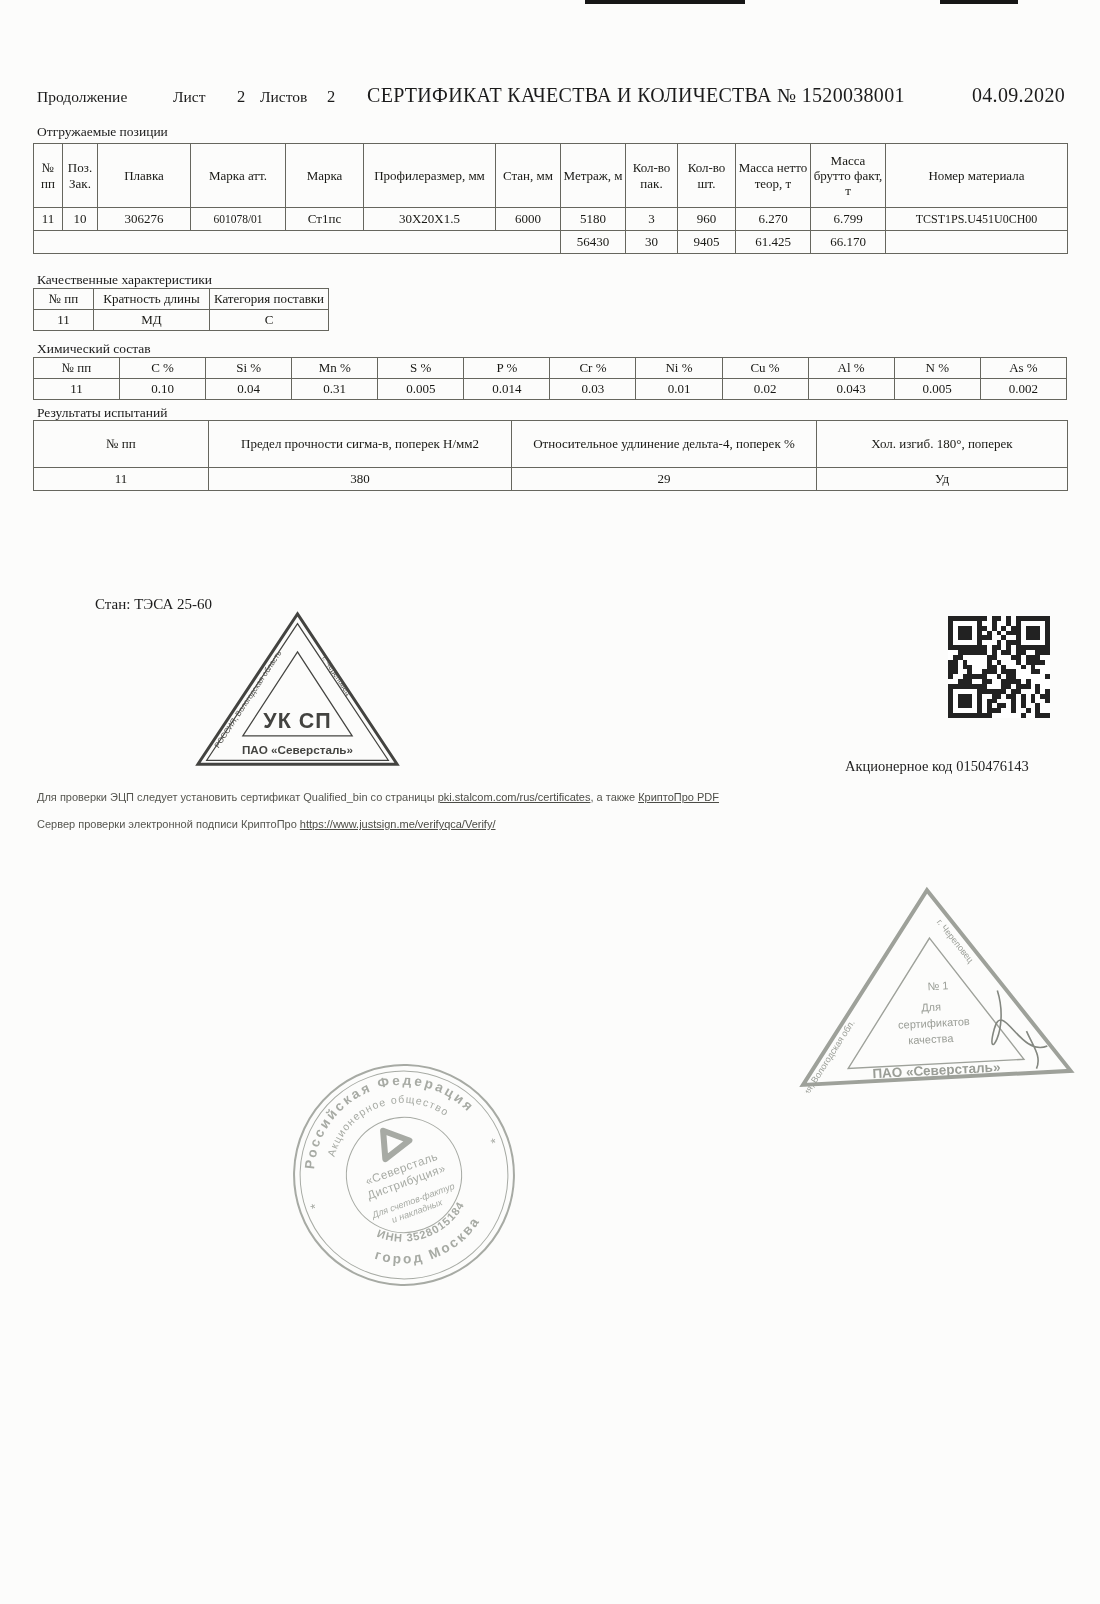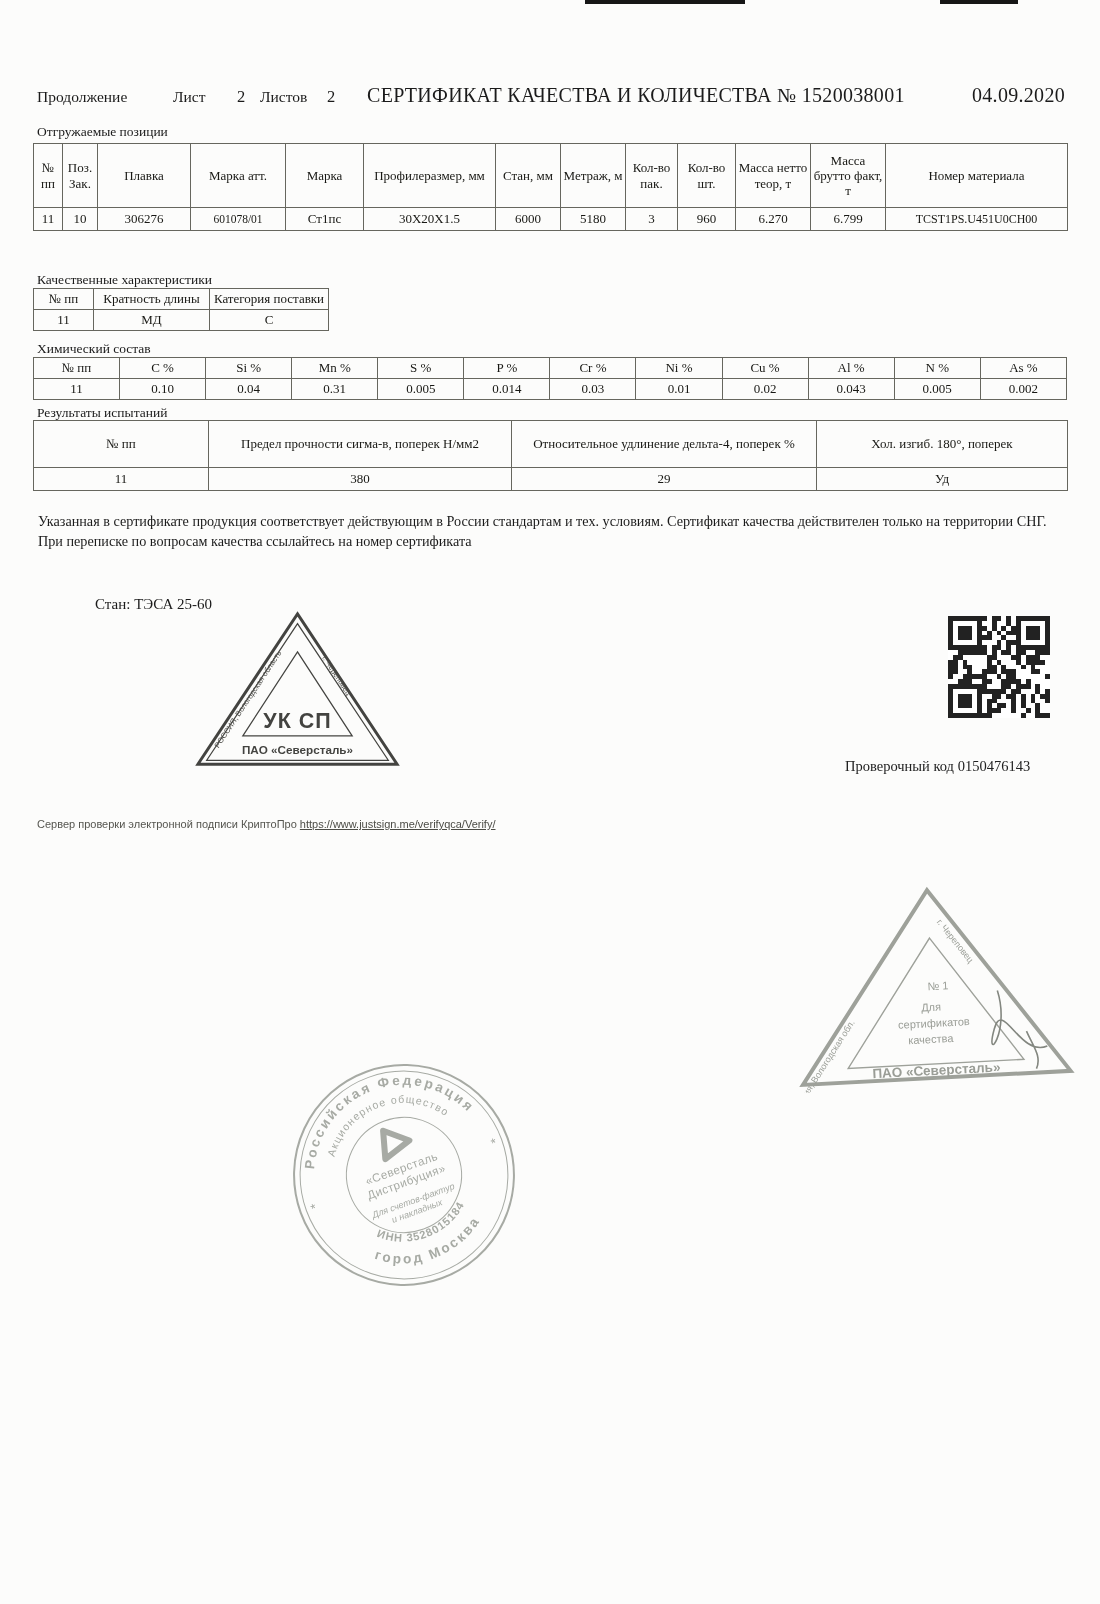--- a/index.html
+++ b/index.html
@@ -137,20 +137,29 @@
         <td>Ст1пс</td>
         <td>30Х20Х1.5</td>
         <td>6000</td>
         <td>5180</td>
         <td>3</td>
         <td>960</td>
         <td>6.270</td>
         <td>6.799</td>
         <td style="font-size:12px">TCST1PS.U451U0CH00</td>
       </tr>
+      <tr>
+        <td colspan="7"></td>
+        <td>56430</td>
+        <td>30</td>
+        <td>9405</td>
+        <td>61.425</td>
+        <td>66.170</td>
+        <td></td>
+      </tr>
     </tbody>
   </table>
 
   <div class="sec" style="left:37px;top:272px;">Качественные характеристики</div>
   <table class="t-qual">
     <colgroup>
         <col style="width:60px">
         <col style="width:116px">
         <col style="width:119px">
       </colgroup>
@@ -239,21 +248,20 @@
     <tbody>
         <tr>
       <td>11</td>
       <td>380</td>
       <td>29</td>
       <td>Уд</td>
     </tr>
       </tbody>
   </table>
 
-  <div class="para">Указанная в сертификате продукция соответствует действующим в России стандартам и тех. условиям. Сертификат качества действителен только на территории СНГ. При переписке по вопросам качества ссылайтесь на номер сертификата</div>
 
   <div class="mill">Стан: ТЭСА 25-60</div>
 
   <svg class="tri1" viewBox="0 0 210 160">
     <g fill="none" stroke="#30302c">
       <path d="M105 3 L207 157 L3 157 Z" stroke-width="3"></path>
       <path d="M105 13 L198 153 L12 153 Z" stroke-width="1.3"></path>
       <path d="M105 42 L161 128 L49 128 Z" stroke-width="1.3"></path>
     </g>
     <text class="tri1-center" x="105" y="120">УК СП</text>
@@ -503,24 +511,27 @@
       <i style="left:23.80952380952381%;top:95.23809523809524%;width:4.761904761904762%;height:4.761904761904762%"></i>
       <i style="left:28.57142857142857%;top:95.23809523809524%;width:4.761904761904762%;height:4.761904761904762%"></i>
       <i style="left:33.333333333333336%;top:95.23809523809524%;width:4.761904761904762%;height:4.761904761904762%"></i>
       <i style="left:38.095238095238095%;top:95.23809523809524%;width:4.761904761904762%;height:4.761904761904762%"></i>
       <i style="left:71.42857142857143%;top:95.23809523809524%;width:4.761904761904762%;height:4.761904761904762%"></i>
       <i style="left:85.71428571428571%;top:95.23809523809524%;width:4.761904761904762%;height:4.761904761904762%"></i>
       <i style="left:90.47619047619048%;top:95.23809523809524%;width:4.761904761904762%;height:4.761904761904762%"></i>
       <i style="left:95.23809523809524%;top:95.23809523809524%;width:4.761904761904762%;height:4.761904761904762%"></i>
     </div>
   <div class="vcode">
-    <span>Проверочный код</span>
+    <span>Акционерное код</span>
     <span>0150476143</span>
   </div>
 
+  <div class="fineprint fp1">
+    <span>Для проверки ЭЦП следует установить сертификат Qualified_bin со страницы </span><span class="flink">pki.stalcom.com/rus/certificates</span><span>, а также </span><span class="flink">КриптоПро PDF</span>
+  </div>
   <div class="fineprint fp2">
     <span>Сервер проверки электронной подписи КриптоПро </span><span class="flink">https://www.justsign.me/verifyqca/Verify/</span>
   </div>
 
   <svg class="tri2" viewBox="0 0 280 200">
     <g fill="none" stroke="#8e928a">
       <path d="M140 4 L274 192 L6 192 Z" stroke-width="4"></path>
       <path d="M140 52 L228 178 L52 178 Z" stroke-width="1.4"></path>
     </g>
     <text class="tri2-small" x="146" y="104">№ 1</text>

